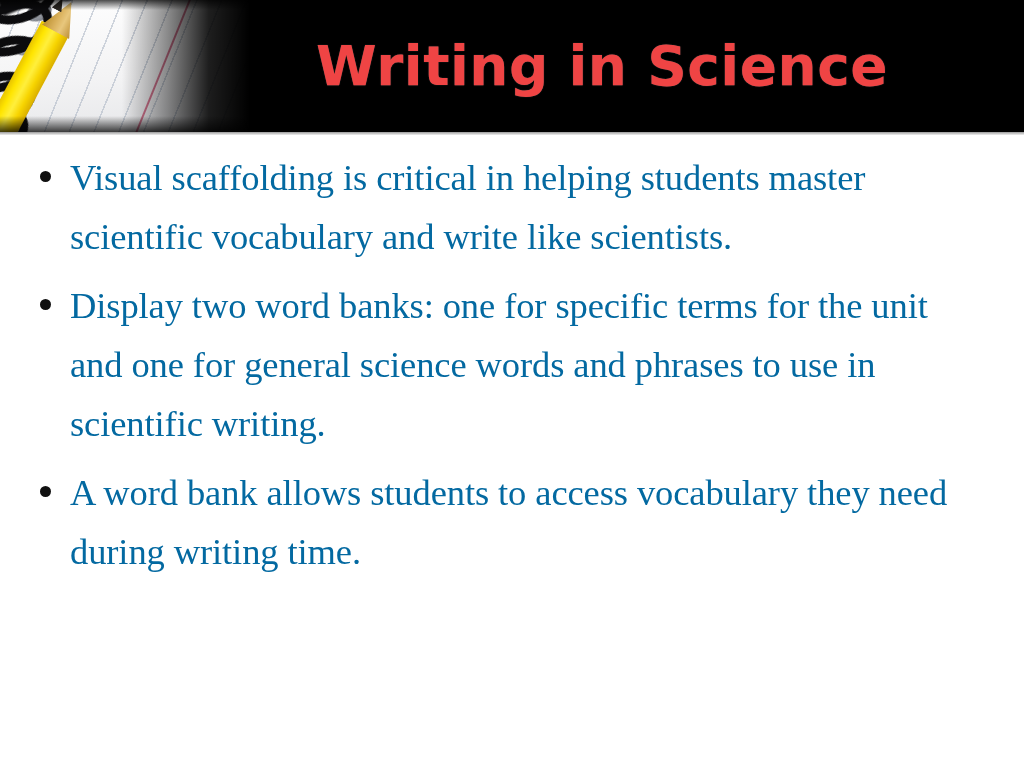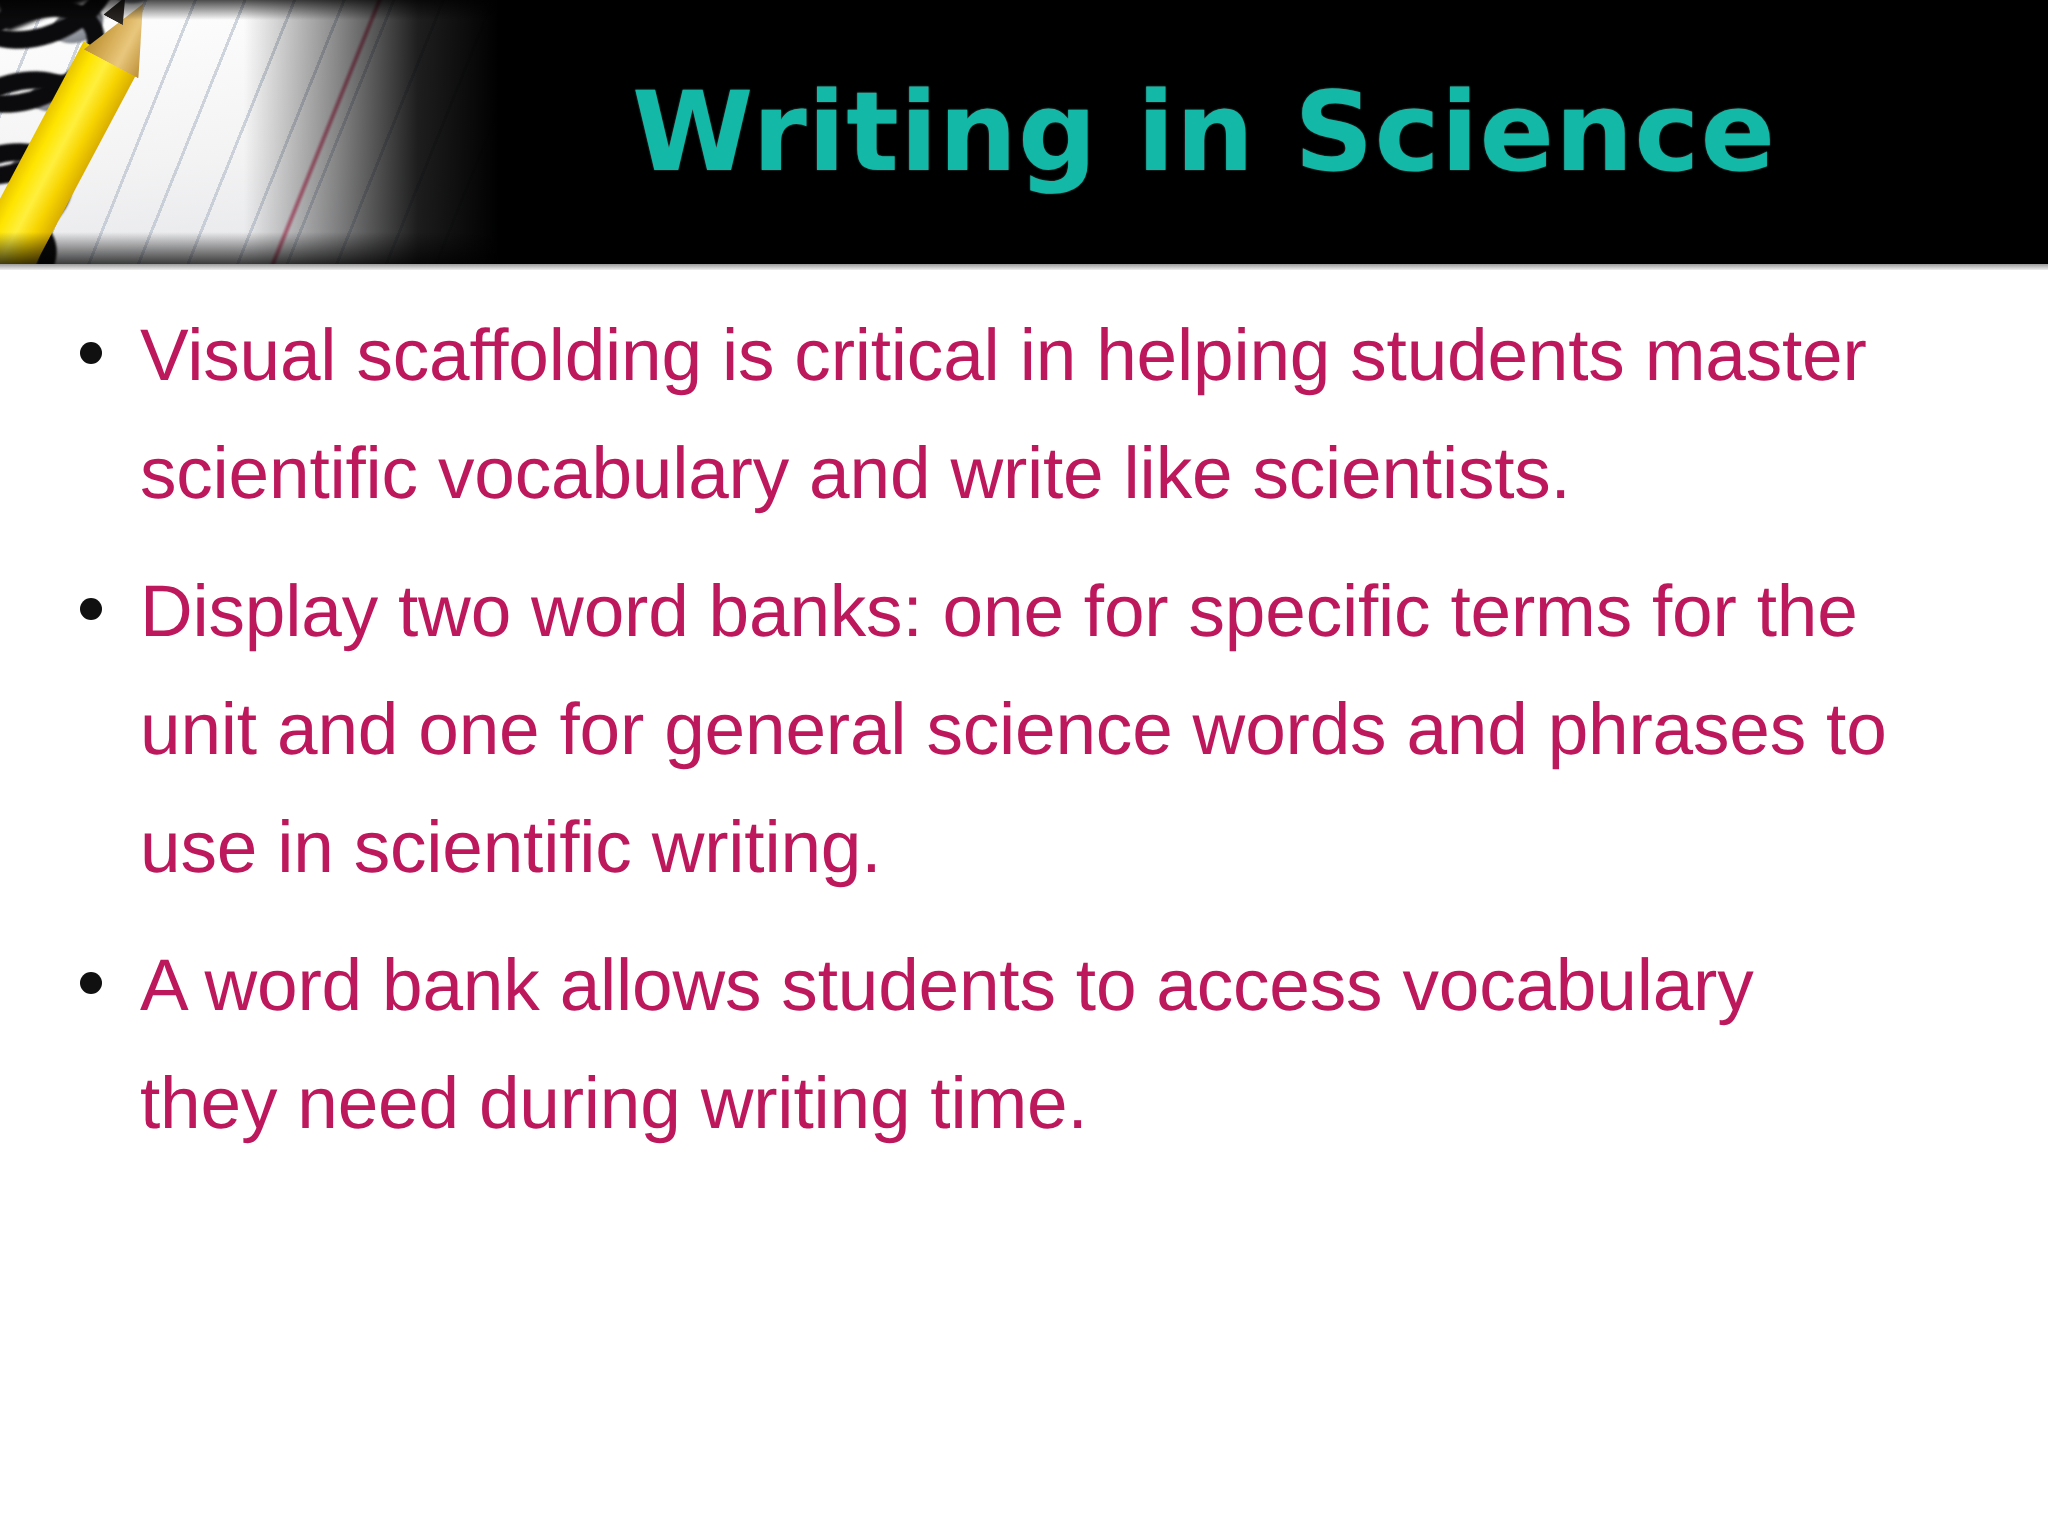--- a/index.html
+++ b/index.html
@@ -182,21 +182,21 @@
 
   .slide-title {
     position: absolute;
     left: 290px;
     top: 0;
     width: 734px;
     height: 132px;
     display: flex;
     align-items: center;
     justify-content: flex-start;
-    color: #14b8a6;
+    color: #ef4444;
     font-family: "DejaVu Sans", sans-serif;
     font-weight: bold;
     font-size: 55px;
     letter-spacing: 0.5px;
     padding-left: 26px;
     box-sizing: border-box;
     white-space: nowrap;
     text-shadow: 0 0 1px rgba(255,255,255,0.35);
   }
 
@@ -225,22 +225,22 @@
     list-style: none;
     margin: 0;
     padding: 0;
   }
 
   .bullet-item {
     position: relative;
     display: block;
     padding-left: 36px;
     margin: 0 0 10px 0;
-    color: #be185d;
-    font-family: Liberation Sans, sans-serif;
+    color: #0369a1;
+    font-family: Liberation Serif, serif;
     font-size: 36.5px;
     line-height: 59px;
     letter-spacing: -0.1px;
   }
 
   .bullet-dot {
     position: absolute;
     left: 6px;
     top: 23px;
     width: 11px;

